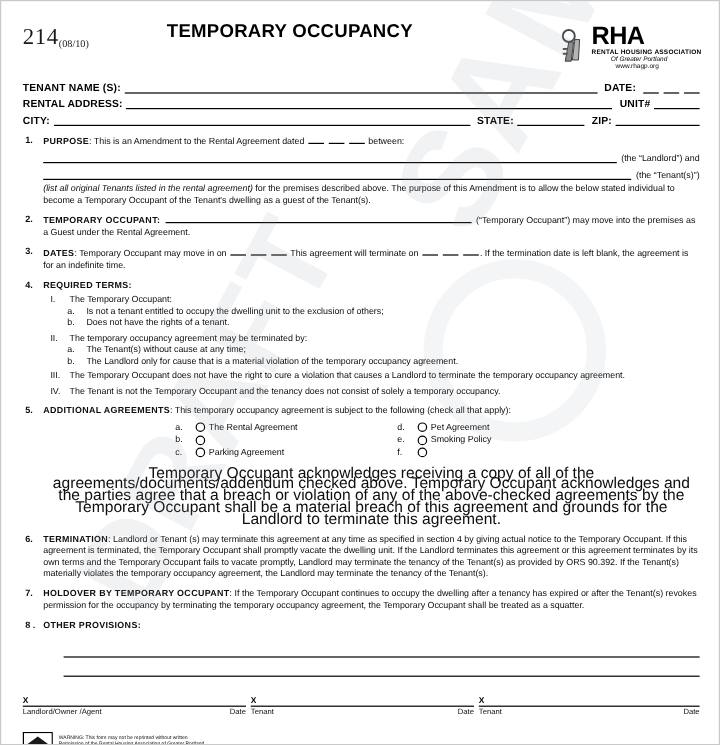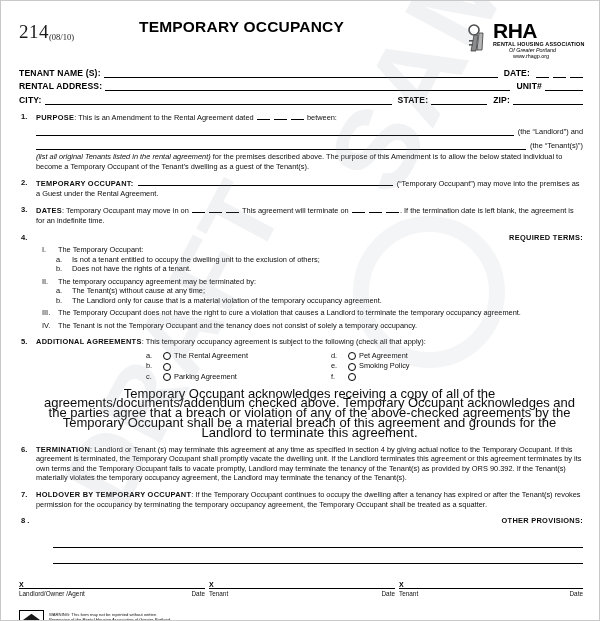--- a/index.html
+++ b/index.html
@@ -158,21 +158,20 @@
     flex: 0 0 17px;
     font-weight: bold;
     font-size: 7.6px;
     padding-left: 2px;
     box-sizing: border-box;
   }
   .sec-body { flex: 1 1 auto; }
   .sec-head {
     font-weight: bold;
     letter-spacing: 0.3px;
-    text-align: right;
   }
   .inline-line {
     display: inline-block;
     border-bottom: 1px solid #000;
     height: 7px;
     vertical-align: baseline;
   }
   .w-dash { width: 13px; margin: 0 1px; }
   .w-blank-long { width: 255px; margin: 0 2px; }
   .lined-row {

